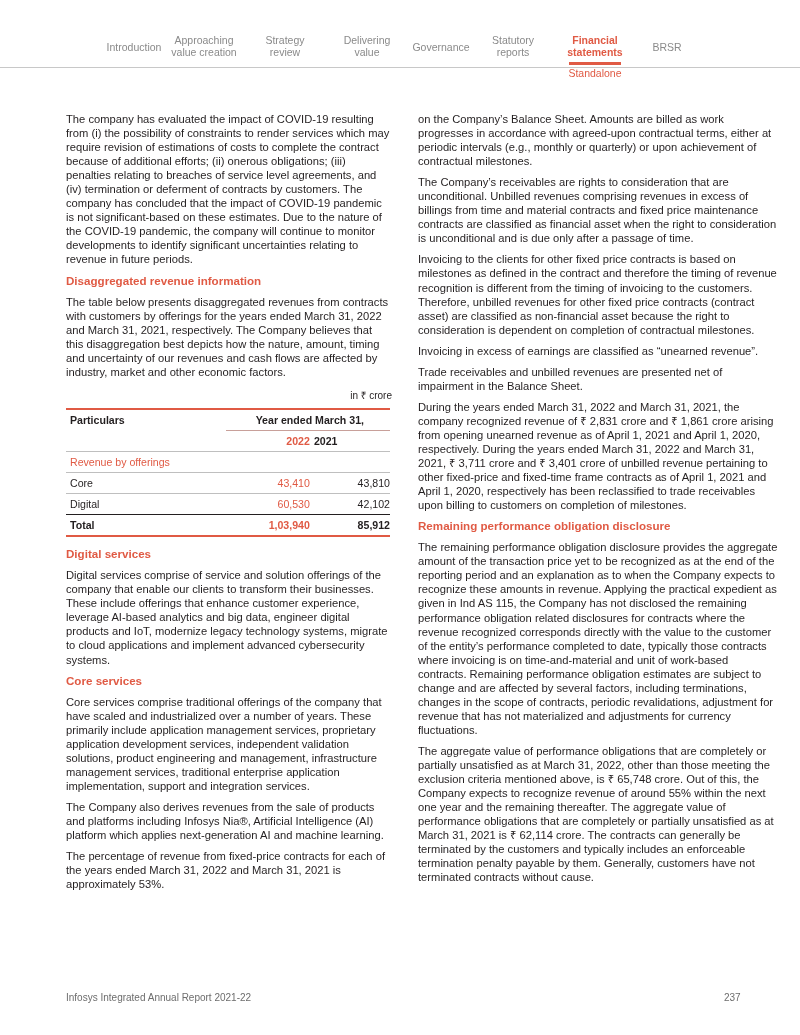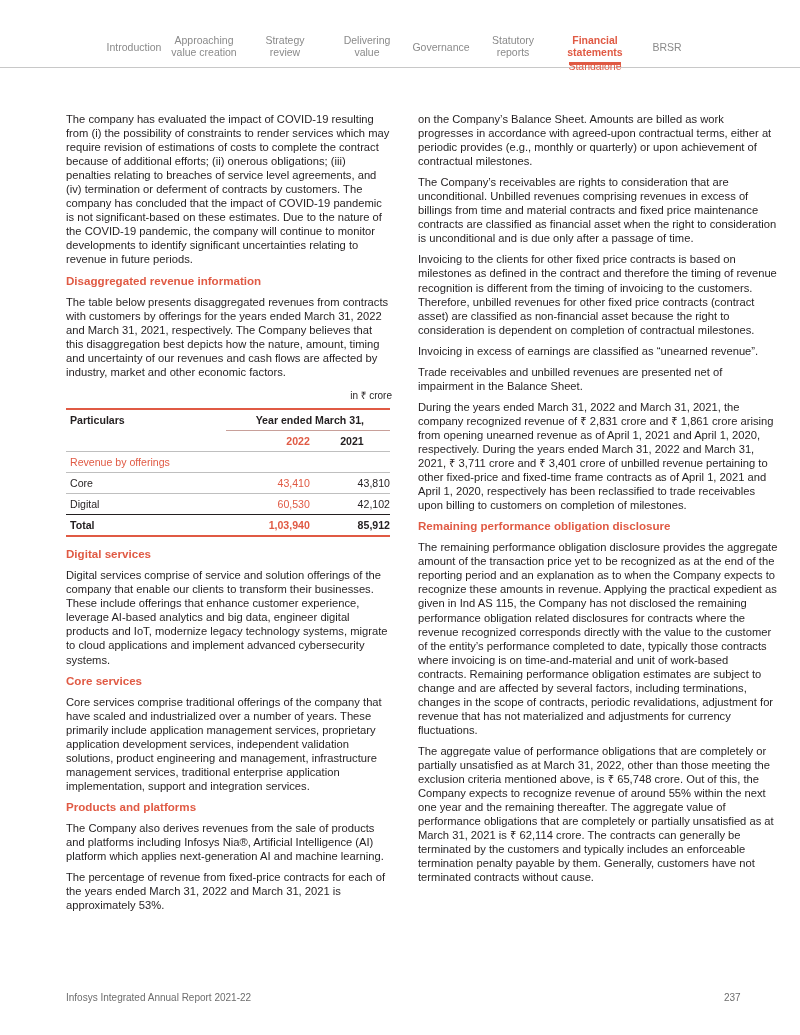--- a/index.html
+++ b/index.html
@@ -4,37 +4,37 @@
 <style>
   html, body { margin: 0; padding: 0; background: #ffffff; }
   body { width: 800px; height: 1035px; position: relative; overflow: hidden;
          font-family: "Liberation Sans", sans-serif; color: #231f20; }
   .nav { position: absolute; top: 34px; left: 95px; width: 610px; height: 32px; }
   .nav-rule { position: absolute; top: 67px; left: 0; width: 800px; height: 1px; background: #c8c8c8; }
   .nav-item { position: absolute; top: 0; text-align: center; font-size: 10.5px; line-height: 12px; color: #8a8a8a; cursor: pointer; }
   .nav-item.single { top: 7px; }
   .nav-item.active { color: #e05a44; font-weight: bold; }
   .nav-active-bar { position: absolute; top: 62px; left: 569px; width: 52px; height: 3px; background: #e05a44; }
-  .nav-sub { position: absolute; top: 60px; left: 561px; width: 68px; text-align: center; font-size: 10.5px; color: #e05a44; }
+  .nav-sub { position: absolute; top: 67px; left: 561px; width: 68px; text-align: center; font-size: 10.5px; color: #e05a44; }
 
   .col { position: absolute; top: 112px; font-size: 11.2px; line-height: 14.05px; color: #231f20; }
   .col-left { left: 66px; width: 326px; }
   .col-right { left: 418px; width: 360px; }
   .col p { margin: 0 0 7px 0; }
   .subhead-light { color: #e05a44; font-size: 11.6px; margin: 6px 0 7px 0; font-weight: bold; }
   .subhead-bold { color: #e05a44; font-size: 11.6px; font-weight: bold; margin: 6px 0 7px 0; }
 
   .unit { text-align: right; font-size: 10px; color: #231f20; margin: 10px 0 5px 0; }
   table.rev { width: 324px; border-collapse: collapse; font-size: 10.6px; }
   table.rev td { padding: 3px 0 3px 4px; height: 14px; }
   table.rev tr.top td { border-top: 2px solid #e05a44; }
   .th-part { font-weight: bold; }
   .th-year { font-weight: bold; text-align: center; border-bottom: 1px solid #c8a09a; }
   .yr22 { color: #e05a44; font-weight: bold; text-align: right; }
-  .yr21 { font-weight: bold; text-align: center; }
+  .yr21 { font-weight: bold; text-align: left; }
   .rowline td { border-top: 1px solid #bfbfbf; margin-left: 28px; }
   .grp { color: #e05a44; }
   .num22 { color: #e05a44; text-align: right; }
   .num21 { text-align: right; }
   .tot td { font-weight: bold; border-top: 1px solid #231f20; border-bottom: 2px solid #e05a44; }
   .tot .num22 { color: #e05a44; }
 
   .footer-left { position: absolute; top: 992px; left: 66px; font-size: 10px; color: #6d6d6d; }
   .footer-right { position: absolute; top: 992px; left: 724px; font-size: 10px; color: #6d6d6d; }
 </style>
@@ -111,27 +111,26 @@
       <td class="num22">1,03,940</td>
       <td class="num21">85,912</td>
     </tr>
   </tbody>
     </table>
 
   <div class="subhead-bold" style="margin-top:10px;">Digital services</div>
   <p>Digital services comprise of service and solution offerings of the company that enable our clients to transform their businesses. These include offerings that enhance customer experience, leverage AI-based analytics and big data, engineer digital products and IoT, modernize legacy technology systems, migrate to cloud applications and implement advanced cybersecurity systems.</p>
   <div class="subhead-bold">Core services</div>
   <p>Core services comprise traditional offerings of the company that have scaled and industrialized over a number of years. These primarily include application management services, proprietary application development services, independent validation solutions, product engineering and management, infrastructure management services, traditional enterprise application implementation, support and integration services.</p>
-  <div class="subhead-bold">Products and platforms</div>
   <p>The Company also derives revenues from the sale of products and platforms including Infosys Nia®, Artificial Intelligence (AI) platform which applies next-generation AI and machine learning.</p>
   <p>The percentage of revenue from fixed-price contracts for each of the years ended March 31, 2022 and March 31, 2021 is approximately 53%.</p>
 </div>
 
 <div class="col col-right">
-  <p>on the Company’s Balance Sheet. Amounts are billed as work progresses in accordance with agreed-upon contractual terms, either at periodic provides (e.g., monthly or quarterly) or upon achievement of contractual milestones.</p>
+  <p>on the Company’s Balance Sheet. Amounts are billed as work progresses in accordance with agreed-upon contractual terms, either at periodic intervals (e.g., monthly or quarterly) or upon achievement of contractual milestones.</p>
   <p>The Company’s receivables are rights to consideration that are unconditional. Unbilled revenues comprising revenues in excess of billings from time and material contracts and fixed price maintenance contracts are classified as financial asset when the right to consideration is unconditional and is due only after a passage of time.</p>
   <p>Invoicing to the clients for other fixed price contracts is based on milestones as defined in the contract and therefore the timing of revenue recognition is different from the timing of invoicing to the customers. Therefore, unbilled revenues for other fixed price contracts (contract asset) are classified as non-financial asset because the right to consideration is dependent on completion of contractual milestones.</p>
   <p>Invoicing in excess of earnings are classified as “unearned revenue”.</p>
   <p>Trade receivables and unbilled revenues are presented net of impairment in the Balance Sheet.</p>
   <p>During the years ended March 31, 2022 and March 31, 2021, the company recognized revenue of ₹ 2,831 crore and ₹ 1,861 crore arising from opening unearned revenue as of April 1, 2021 and April 1, 2020, respectively. During the years ended March 31, 2022 and March 31, 2021, ₹ 3,711 crore and ₹ 3,401 crore of unbilled revenue pertaining to other fixed-price and fixed-time frame contracts as of April 1, 2021 and April 1, 2020, respectively has been reclassified to trade receivables upon billing to customers on completion of milestones.</p>
   <div class="subhead-bold">Remaining performance obligation disclosure</div>
   <p>The remaining performance obligation disclosure provides the aggregate amount of the transaction price yet to be recognized as at the end of the reporting period and an explanation as to when the Company expects to recognize these amounts in revenue. Applying the practical expedient as given in Ind AS 115, the Company has not disclosed the remaining performance obligation related disclosures for contracts where the revenue recognized corresponds directly with the value to the customer of the entity’s performance completed to date, typically those contracts where invoicing is on time-and-material and unit of work-based contracts. Remaining performance obligation estimates are subject to change and are affected by several factors, including terminations, changes in the scope of contracts, periodic revalidations, adjustment for revenue that has not materialized and adjustments for currency fluctuations.</p>
   <p>The aggregate value of performance obligations that are completely or partially unsatisfied as at March 31, 2022, other than those meeting the exclusion criteria mentioned above, is ₹ 65,748 crore. Out of this, the Company expects to recognize revenue of around 55% within the next one year and the remaining thereafter. The aggregate value of performance obligations that are completely or partially unsatisfied as at March 31, 2021 is ₹ 62,114 crore. The contracts can generally be terminated by the customers and typically includes an enforceable termination penalty payable by them. Generally, customers have not terminated contracts without cause.</p>
 </div>
 

